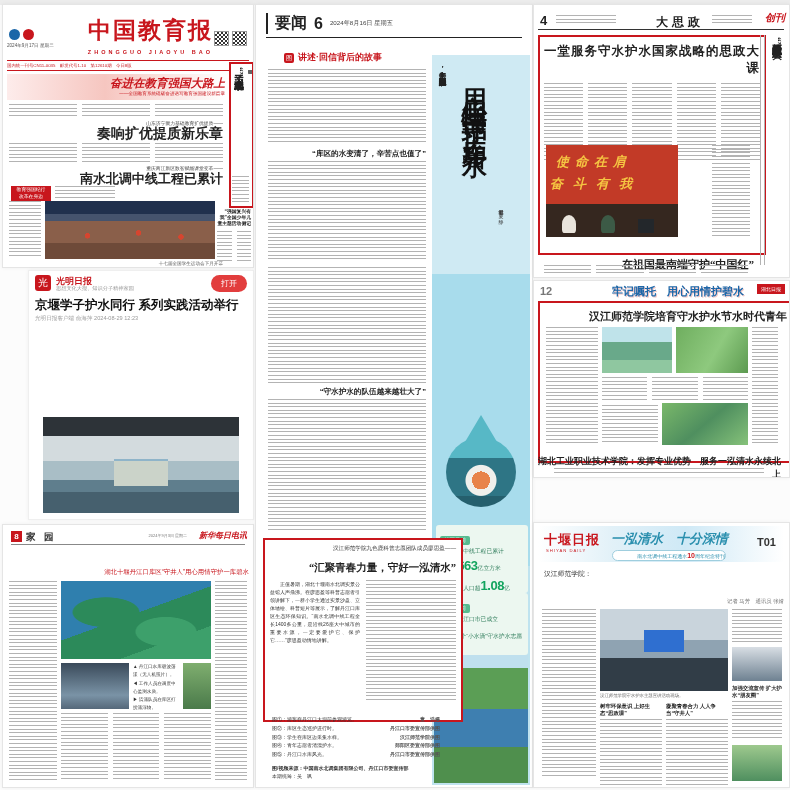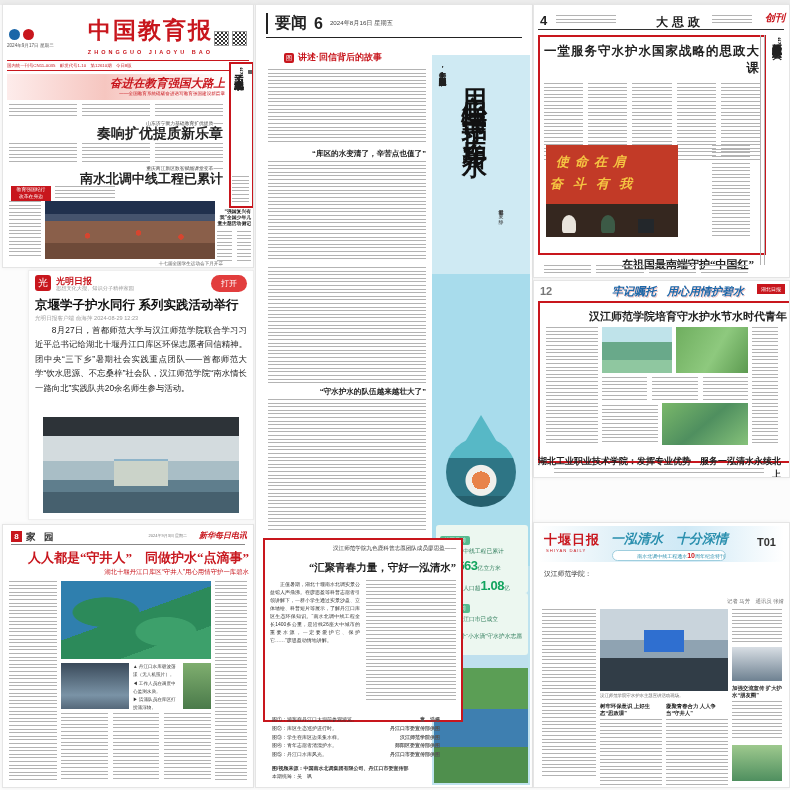--- a/index.html
+++ b/index.html
@@ -97,34 +97,32 @@
       </div>
   </div>
 
   <div class="clip" style="left:28px;top:270px;width:224px;height:248px;border-color:#efefef">
     <div class="abs" style="left:6px;top:4px;width:16px;height:16px;background:#c8161d;border-radius:3px;color:#fff;font-size:10px;text-align:center;line-height:16px">光</div>
     <div class="abs b" style="left:27px;top:4px;font-size:9px;color:#c8161d">光明日报</div>
     <div class="abs" style="left:27px;top:14px;font-size:5.2px;color:#999">思想文化大报、知识分子精神家园</div>
     <button class="pill abs" style="right:6px;top:4px">打开</button>
     <div class="abs b" style="left:6px;top:26px;width:212px;font-size:12.5px;color:#111">京堰学子护水同行 系列实践活动举行</div>
     <div class="abs" style="left:6px;top:44px;font-size:5.6px;color:#9a9a9a">光明日报客户端 俞海萍 2024-08-29 12:23</div>
-    <div class="abs" style="left:6px;top:52px;width:212px;font-size:8.4px;line-height:1.72;color:#222;text-align:justify;text-indent:2em">8月27日，首都师范大学与汉江师范学院联合学习习近平总书记给湖北十堰丹江口库区环保志愿者回信精神。团中央“三下乡”暑期社会实践重点团队——首都师范大学“饮水思源、不忘桑梓”社会队，汉江师范学院“南水情长 一路向北”实践队共20余名师生参与活动。</div>
     <div class="abs" style="left:14px;top:146px;width:196px;height:96px;background:
         linear-gradient(180deg,#2d3338 0 20%,#d3dbde 20% 46%,#a9bec6 46% 66%,#5f7e8d 66% 78%,#46606e 78%)">
       <div class="abs" style="left:36%;top:44%;width:28%;height:26%;background:#cbd3c9;border-top:2px solid #8fb4c9"></div>
     </div>
   </div>
 
   <div class="clip" style="left:2px;top:524px;width:250px;height:262px">
     <div class="abs" style="left:8px;top:6px;width:11px;height:11px;background:#c8161d;color:#fff;font-size:8px;text-align:center;line-height:11px;font-weight:bold">8</div>
     <div class="abs b serif" style="left:23px;top:6px;font-size:9.5px;letter-spacing:3px;color:#333">家 园</div>
     <div class="abs" style="right:66px;top:8px;font-size:4px;color:#777">2024年9月3日 星期二</div>
     <div class="abs b serif red" style="right:6px;top:5px;font-size:8px;font-style:italic">新华每日电讯</div>
     <div class="abs" style="left:8px;top:19px;width:234px;border-top:1px solid #888"></div>
-    <div class="abs serif b red ctr" style="left:4px;top:24px;width:242px;font-size:13px">人人都是“守井人”　同做护水“点滴事”</div>
     <div class="abs ctr red" style="left:4px;top:43px;width:242px;font-size:6.4px">湖北十堰丹江口库区“守井人”用心用情守护一库碧水</div>
 
     <div class="abs tx" style="left:6px;top:56px;width:48px;height:200px"></div>
     <div class="abs" style="left:58px;top:56px;width:150px;height:78px;background:
         radial-gradient(ellipse at 30% 40%,#2c8a5a 0 22%,transparent 23%),
         radial-gradient(ellipse at 70% 65%,#3da06b 0 20%,transparent 21%),
         linear-gradient(160deg,#2f7fae 0 45%,#2c8a5a 45% 75%,#3da06b 75%)"></div>
     <div class="abs tx" style="left:212px;top:56px;width:32px;height:200px"></div>
     <div class="abs" style="left:58px;top:138px;width:68px;height:46px;background:linear-gradient(180deg,#3a4a5a,#7a93a6 70%,#55687a)"></div>
     <div class="abs" style="left:130px;top:138px;width:46px;height:46px;font-size:4.6px;color:#333;line-height:1.8">
@@ -254,21 +252,21 @@
       </div>
 
     <div class="abs" style="left:226px;top:30px;width:24px;height:238px">
       <div class="abs vtx" style="left:0;top:0;width:7px;height:230px"></div>
       <div class="abs vert b serif" style="left:10px;top:2px;height:234px;font-size:9.5px">上好生态环境志愿服务这堂“大思政课”</div>
     </div>
   </div>
 
   <div class="clip" style="left:533px;top:280px;width:255px;height:196px">
     <div class="abs" style="left:6px;top:4px;font-size:11px;color:#777;font-weight:bold">12</div>
-    <div class="abs b serif ctr" style="left:30px;top:3px;width:180px;font-size:11px;color:#1b66a8;font-style:italic;text-shadow:1px 1px 0 #f3c8c6">牢记嘱托　用心用情护碧水</div>
+    <div class="abs b serif ctr" style="left:30px;top:3px;width:180px;font-size:11px;color:#1b66a8;text-shadow:1px 1px 0 #f3c8c6">牢记嘱托　用心用情护碧水</div>
     <div class="abs" style="right:4px;top:3px;background:#c8161d;color:#fff;font-size:5px;padding:2px 3px;line-height:1.2;width:22px;text-align:center">湖北日报</div>
 
     <div class="redbox" style="left:4px;top:20px;width:243px;height:150px;padding:4px">
       <div class="ctr b" style="font-size:11px;margin-top:2px">汉江师范学院培育守水护水节水时代青年</div>
       <div class="abs tx" style="left:6px;top:24px;width:52px;height:118px"></div>
       <div class="abs" style="left:62px;top:24px;width:70px;height:46px;background:linear-gradient(180deg,#bfe3ea 0 32%,#69a98a 32% 72%,#8fc7a0 72%)"></div>
       <div class="abs" style="left:136px;top:24px;width:72px;height:46px;background:linear-gradient(120deg,#6fae5f,#8ec97e 55%,#5c9a50)"></div>
       <div class="abs tx" style="left:212px;top:24px;width:26px;height:118px"></div>
       <div class="abs cols" style="left:62px;top:74px;width:146px;height:24px">
           <div class="col tx"></div>

